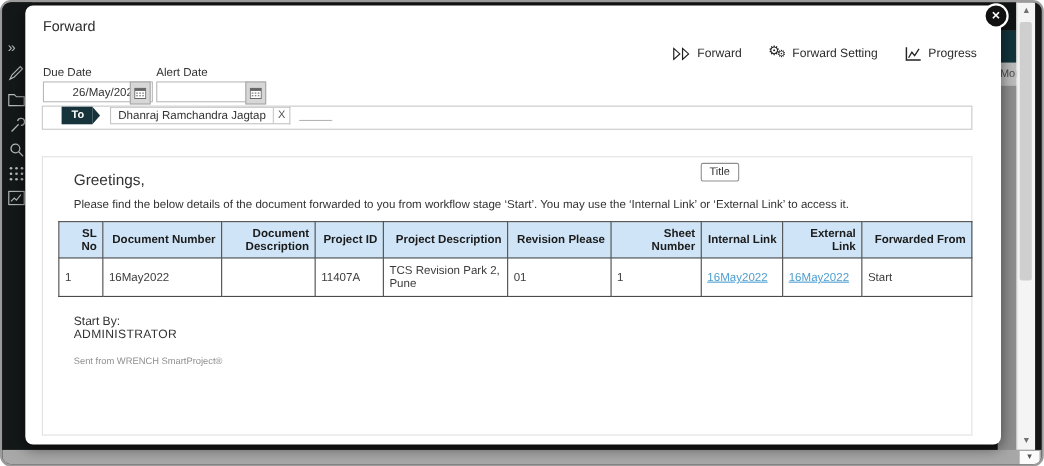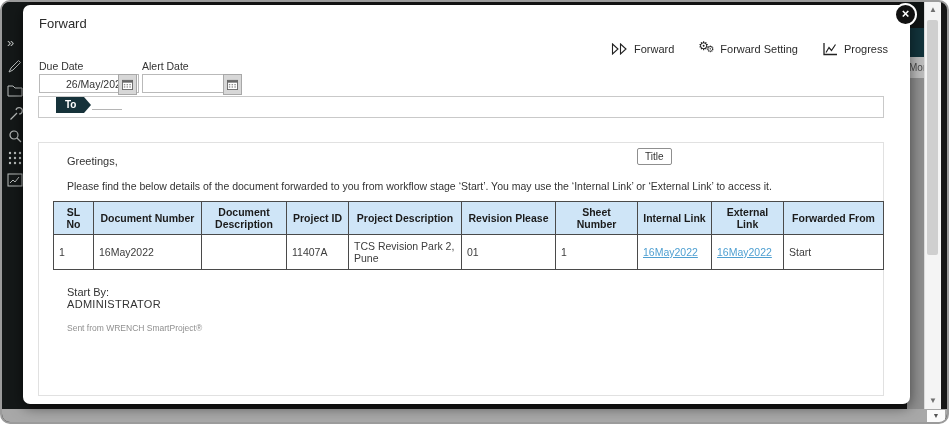--- a/index.html
+++ b/index.html
@@ -41,26 +41,26 @@
   #to-tag{position:relative;background:#16323a;color:#fff;font-size:10px;font-weight:bold;line-height:16px;padding:0 8px 0 9px;cursor:pointer;}
   #to-tag::after{content:"";position:absolute;right:-7px;top:0;border-top:8px solid transparent;border-bottom:8px solid transparent;border-left:7px solid #16323a;}
   #chip{display:flex;margin-left:16px;align-items:stretch;}
   #chip-text{border:1px solid #c4c4c4;font-size:10.5px;color:#333;padding:1px 6px;background:#fff;}
   #chip-x{border:1px solid #c4c4c4;border-left:none;font-size:10px;color:#555;padding:1px 4px;cursor:pointer;background:#fff;}
   #to-caret{width:30px;border-bottom:1px solid #b5b5b5;height:12px;margin-left:8px;}
 
   #subject-row{left:15px;top:117px;width:846px;height:16px;border:1px solid #c9c9c9;font-size:10.5px;color:#333;line-height:16px;padding-left:6px;box-sizing:border-box;overflow:hidden;}
 
   #body-box{left:15px;top:137px;width:846px;height:254px;border:1px solid #e1e1e1;box-sizing:border-box;}
-  #greeting{left:28px;top:12px;font-size:11px;color:#333;}
+  #greeting{left:28px;top:12px;font-size:14px;color:#333;}
   #title-btn{left:598px;top:5px;border:1px solid #8f8f8f;border-radius:2px;background:#fff;font-size:10px;color:#333;padding:2px 7px;cursor:pointer;}
   #intro{left:28px;top:37px;font-size:10.5px;color:#333;white-space:nowrap;text-align:right;}
 
   #doc-table{left:14px;top:58px;border-collapse:collapse;table-layout:fixed;width:830px;}
-  #doc-table th{background:#cfe5f7;border:1px solid #4a4a4a;font-size:10.5px;color:#1b1b1b;font-weight:bold;text-align:center;padding:4px 5px;vertical-align:middle;}
+  #doc-table th{background:#cfe5f7;border:1px solid #4a4a4a;font-size:10.5px;color:#1b1b1b;font-weight:bold;text-align:right;padding:4px 5px;vertical-align:middle;}
   #doc-table td{border:1px solid #4a4a4a;font-size:10.5px;color:#3c3c3c;text-align:left;padding:5px 5px;height:19px;vertical-align:middle;background:#fff;}
   #doc-table a{color:#4e9fd1;text-decoration:underline;cursor:pointer;}
 
   #sentby-label{left:28px;top:143px;font-size:11px;color:#333;}
   #sentby-name{left:28px;top:155px;font-size:11px;color:#333;letter-spacing:0.3px;}
   #footnote{left:28px;top:180px;font-size:8.5px;color:#8f8f8f;}
 </style>
 </head>
 <body>
 
@@ -188,20 +188,24 @@
             <rect x="8" y="5.5" width="1.6" height="1.4"></rect>
             <rect x="2" y="8" width="1.6" height="1.4"></rect>
             <rect x="5" y="8" width="1.6" height="1.4"></rect>
             <rect x="8" y="8" width="1.6" height="1.4"></rect>
           </g>
         </svg>
     </div>
 
     <div id="to-row" class="abs">
       <span id="to-tag">To</span>
+      <span id="chip">
+        <span id="chip-text">Dhanraj Ramchandra Jagtap</span>
+        <span id="chip-x">X</span>
+      </span>
       <span id="to-caret"></span>
     </div>
 
 
     <div id="body-box" class="abs">
       <div id="greeting" class="abs">Greetings,</div>
       <button id="title-btn" class="abs">Title</button>
       <div id="intro" class="abs">Please find the below details of the document forwarded to you from workflow stage ‘Start’. You may use the ‘Internal Link’ or ‘External Link’ to access it.</div>
 
       <table id="doc-table" class="abs">

